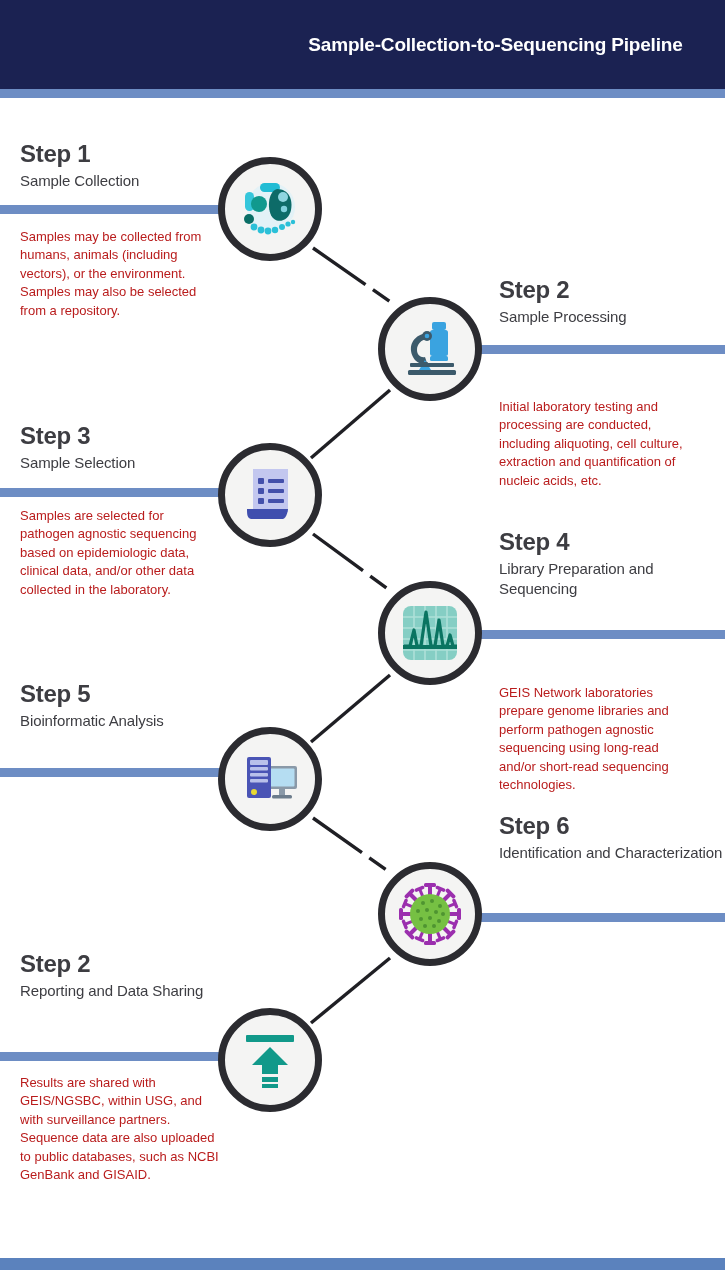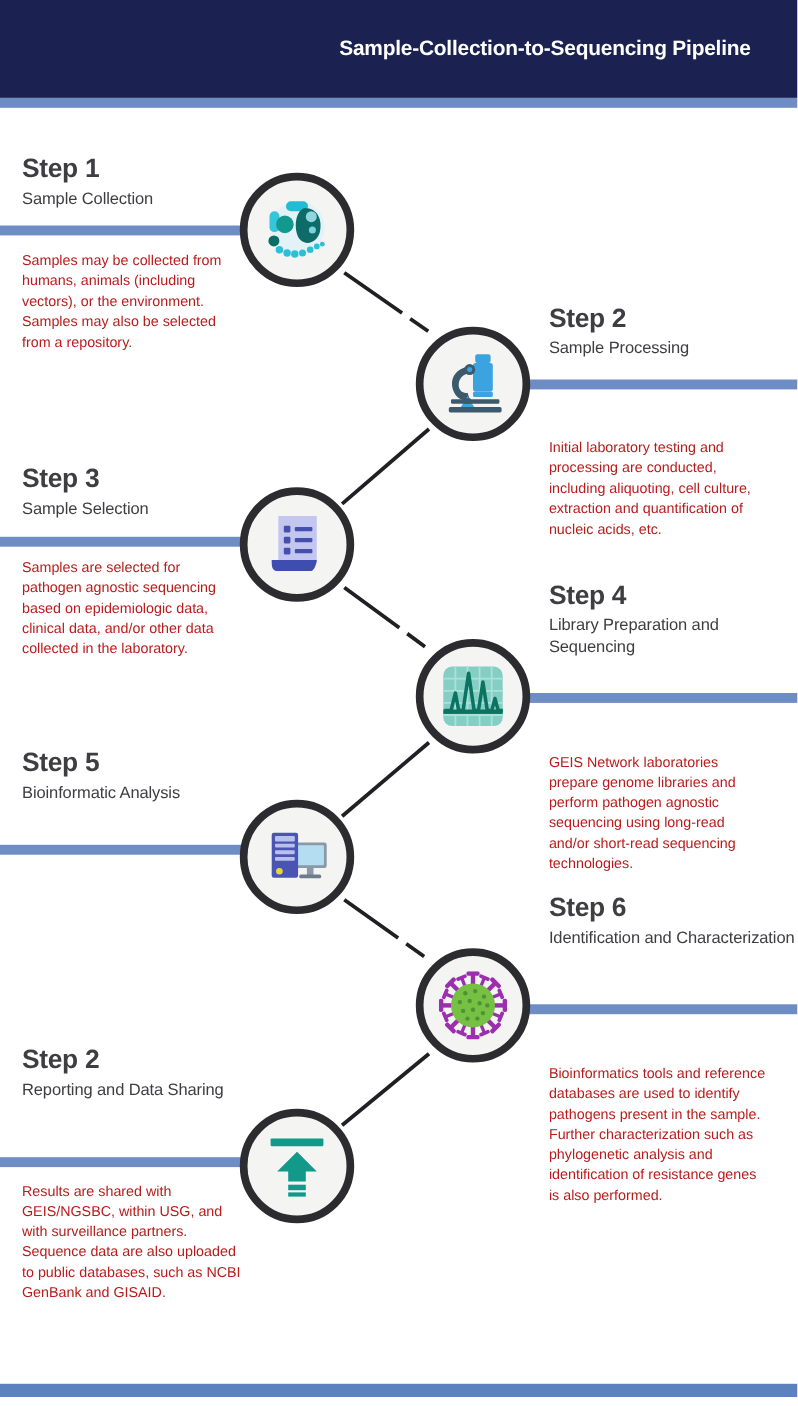--- a/index.html
+++ b/index.html
@@ -253,21 +253,20 @@
       <rect x="9" y="29" width="18" height="3.5" rx="1" fill="#b9c0ea"></rect>
       <circle cx="13" cy="42" r="3" fill="#e8d832"></circle>
     </svg>
   </div>
 
   <div class="step-text right" style="top:812px;">
     <div class="step-number">Step 6</div>
     <div class="step-name">Identification and Characterization</div>
   </div>
   <div class="rule right" style="top:913px; width:245px;"></div>
-  <div class="step-body right" style="top:935px;">Bioinformatics tools and reference databases are used to identify pathogens present in the sample. Further characterization such as phylogenetic analysis and identification of resistance genes is also performed.</div>
 
   <div class="icon-circle" style="left:378px; top:862px;">
     <svg width="62" height="62" viewBox="0 0 62 62">
       <g fill="#9b2fae">
         <g>
           <rect x="29" y="1" width="4" height="12"></rect>
             <rect x="25" y="0" width="12" height="4" rx="1.6"></rect>
         </g>
         <g transform="rotate(45 31 31)">
           <rect x="29" y="1" width="4" height="12"></rect>

